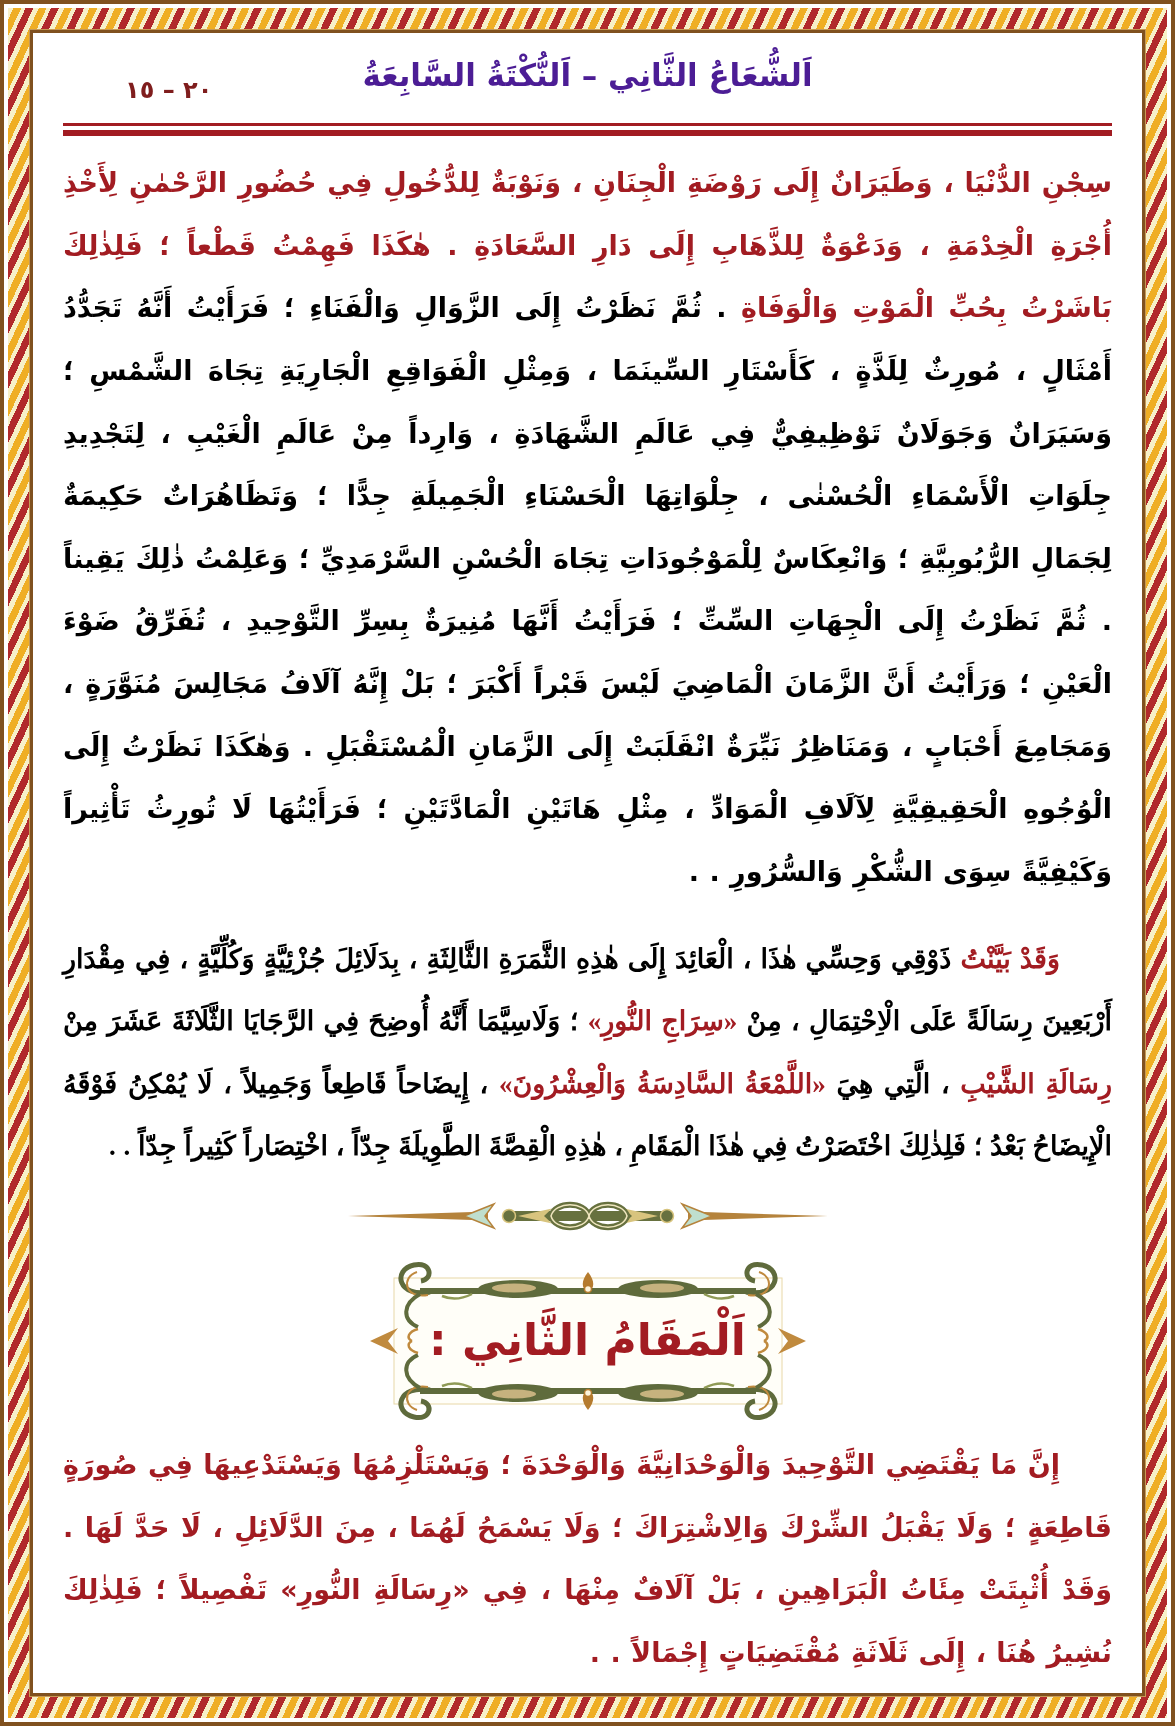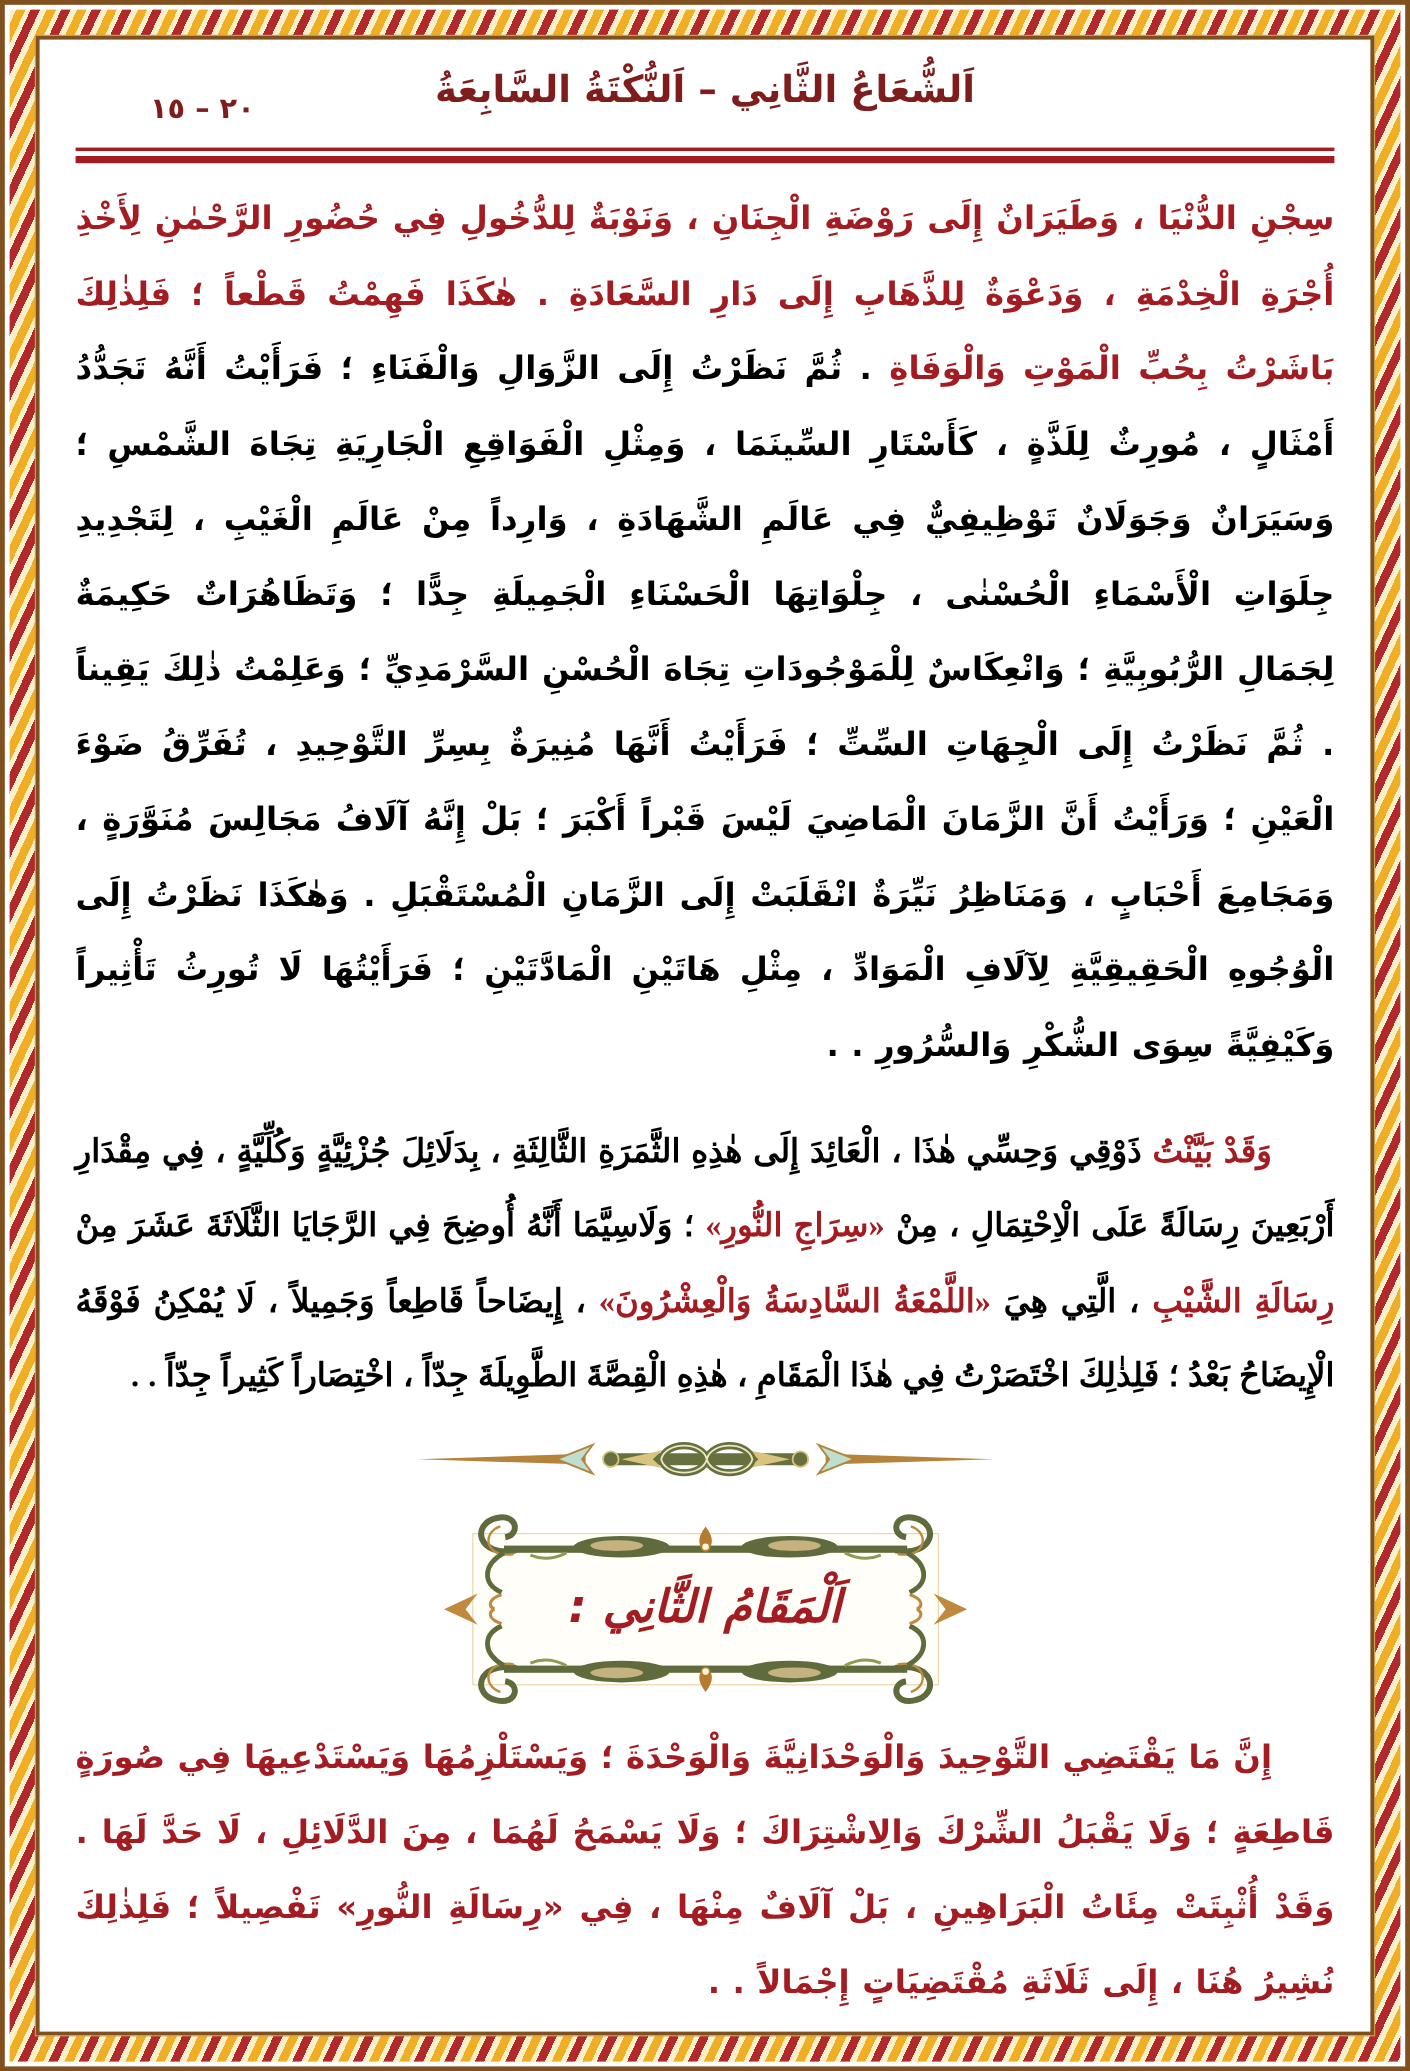--- a/index.html
+++ b/index.html
@@ -30,21 +30,21 @@
     outline:1px solid #C79A55;
     background:#ffffff;
     padding:16px 30px 0 30px;
     overflow:hidden;
     direction:rtl;
   }
   header.pg-head { position:relative; height:64px; }
   .title {
     position:absolute; right:0; left:0; top:8px;
     text-align:center;
-    color:#7f1d1d;
+    color:#4c1d95;
     font-size:31px; font-weight:bold;
     letter-spacing:0.5px;
   }
   .pagenum {
     position:absolute; left:62px; top:12px;
     color:#7f1d1d;
     font-size:24px; font-weight:bold;margin-top:15px;
   }
   .rule {
     margin-top:10px;
@@ -71,23 +71,22 @@
   .frame-wrap {
     position:relative;
     width:440px; height:178px;
     margin:0 auto;
   }
   .frame-svg { position:absolute; inset:0; }
   .frame-label {
     position:absolute; inset:0;
     display:flex; align-items:center; justify-content:center;
     color:#A21C22;
-    font-size:38px; font-weight:bold;
+    font-size:44px; font-weight:bold;
     padding-bottom:4px;
-    font-style:italic;
   }
 </style>
 </head>
 <body>
 
 <div class="page">
   <div class="band">
     <div class="inner">
 
       <header class="pg-head">

